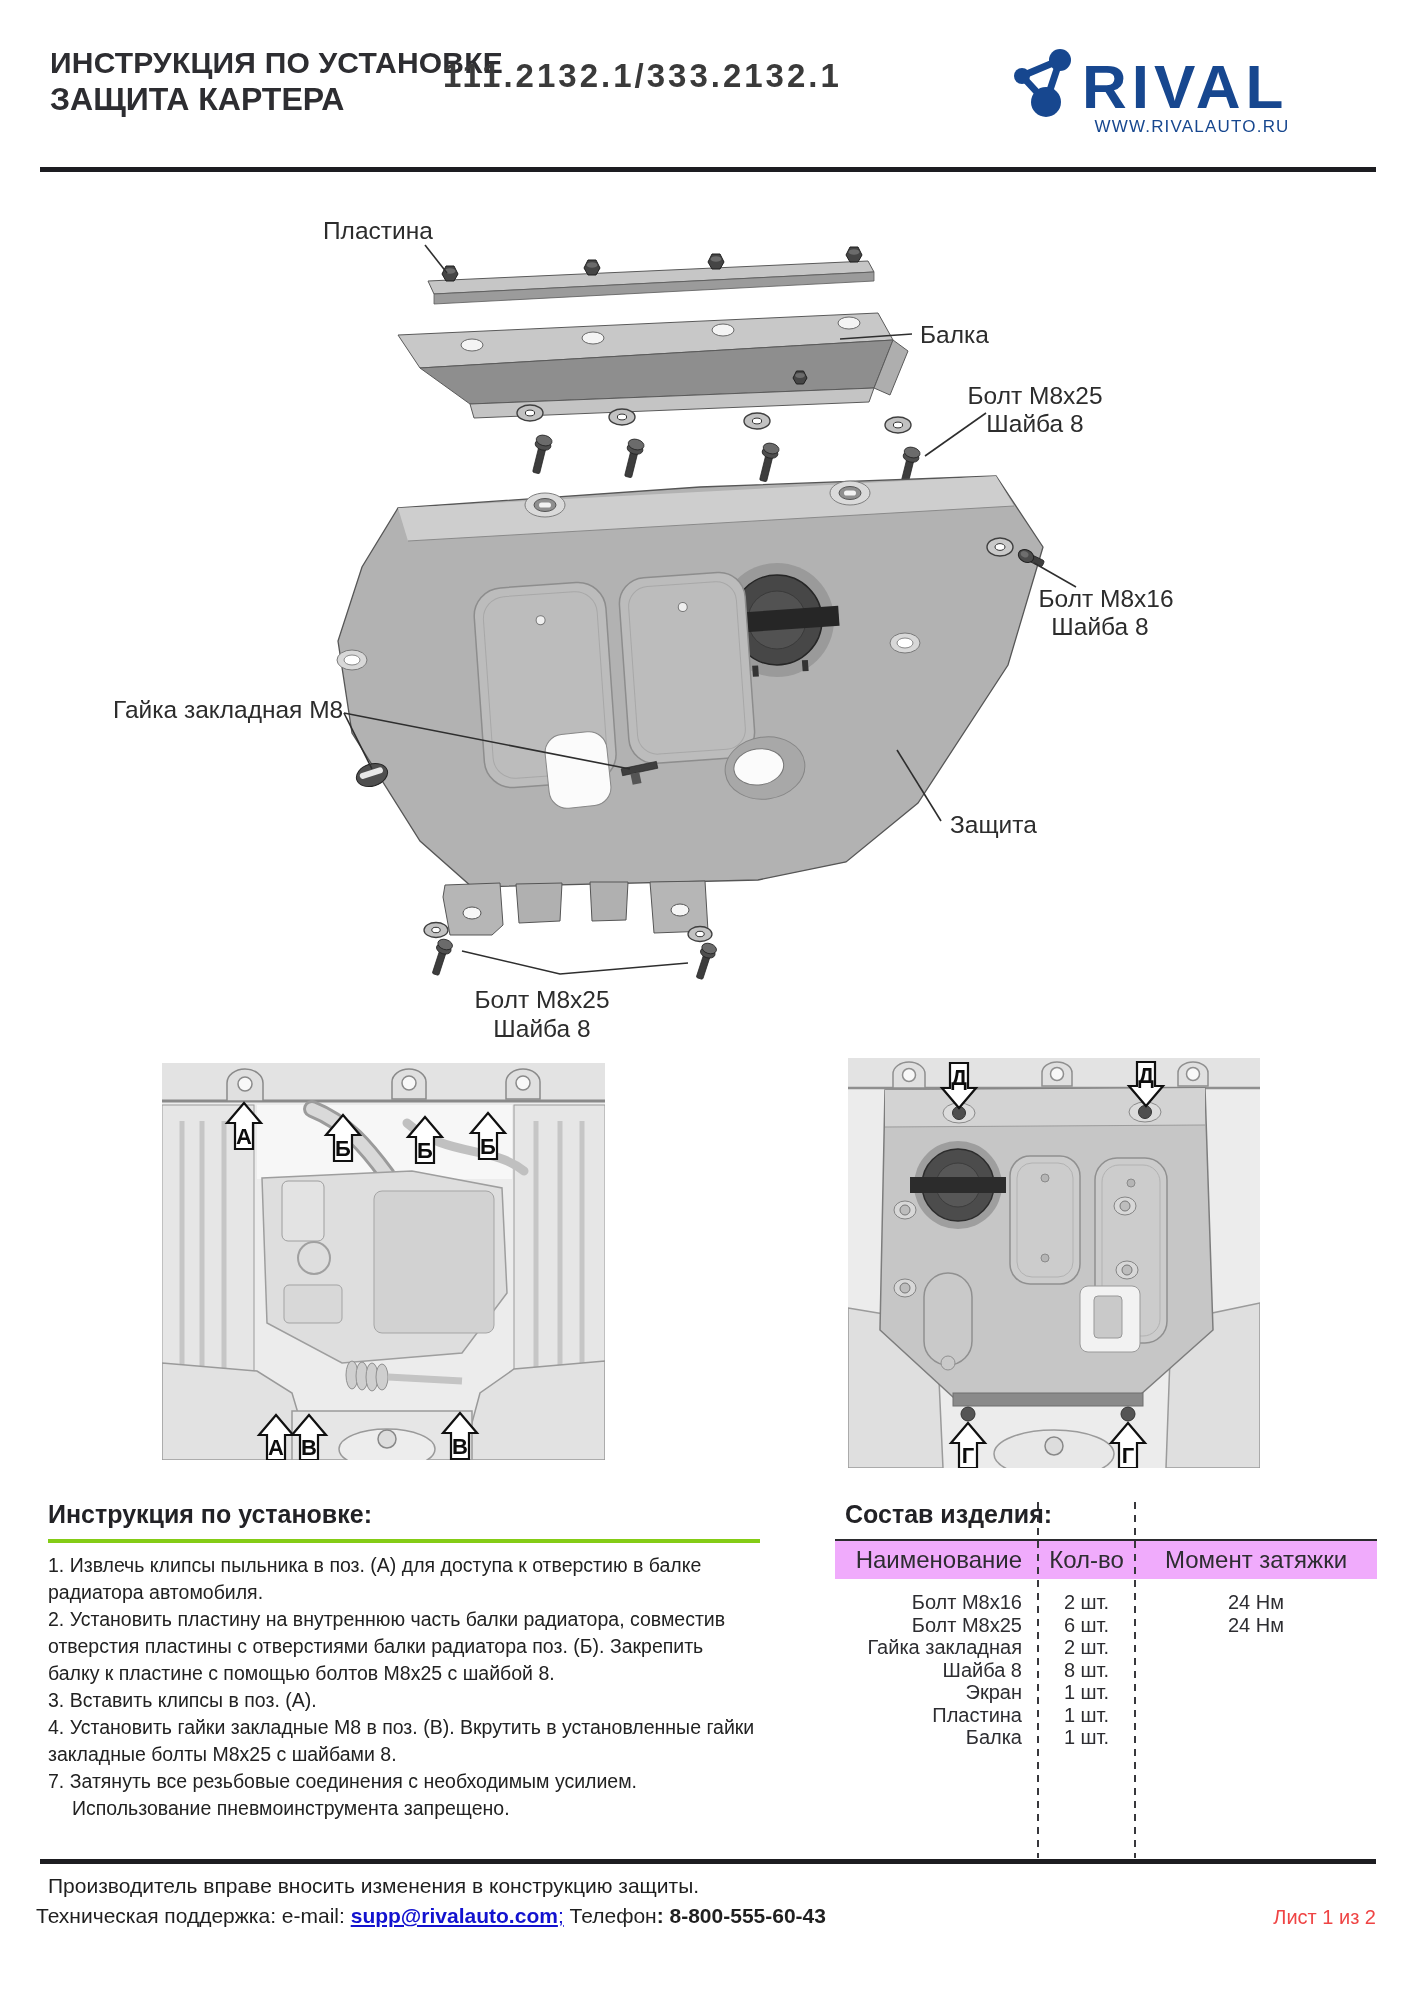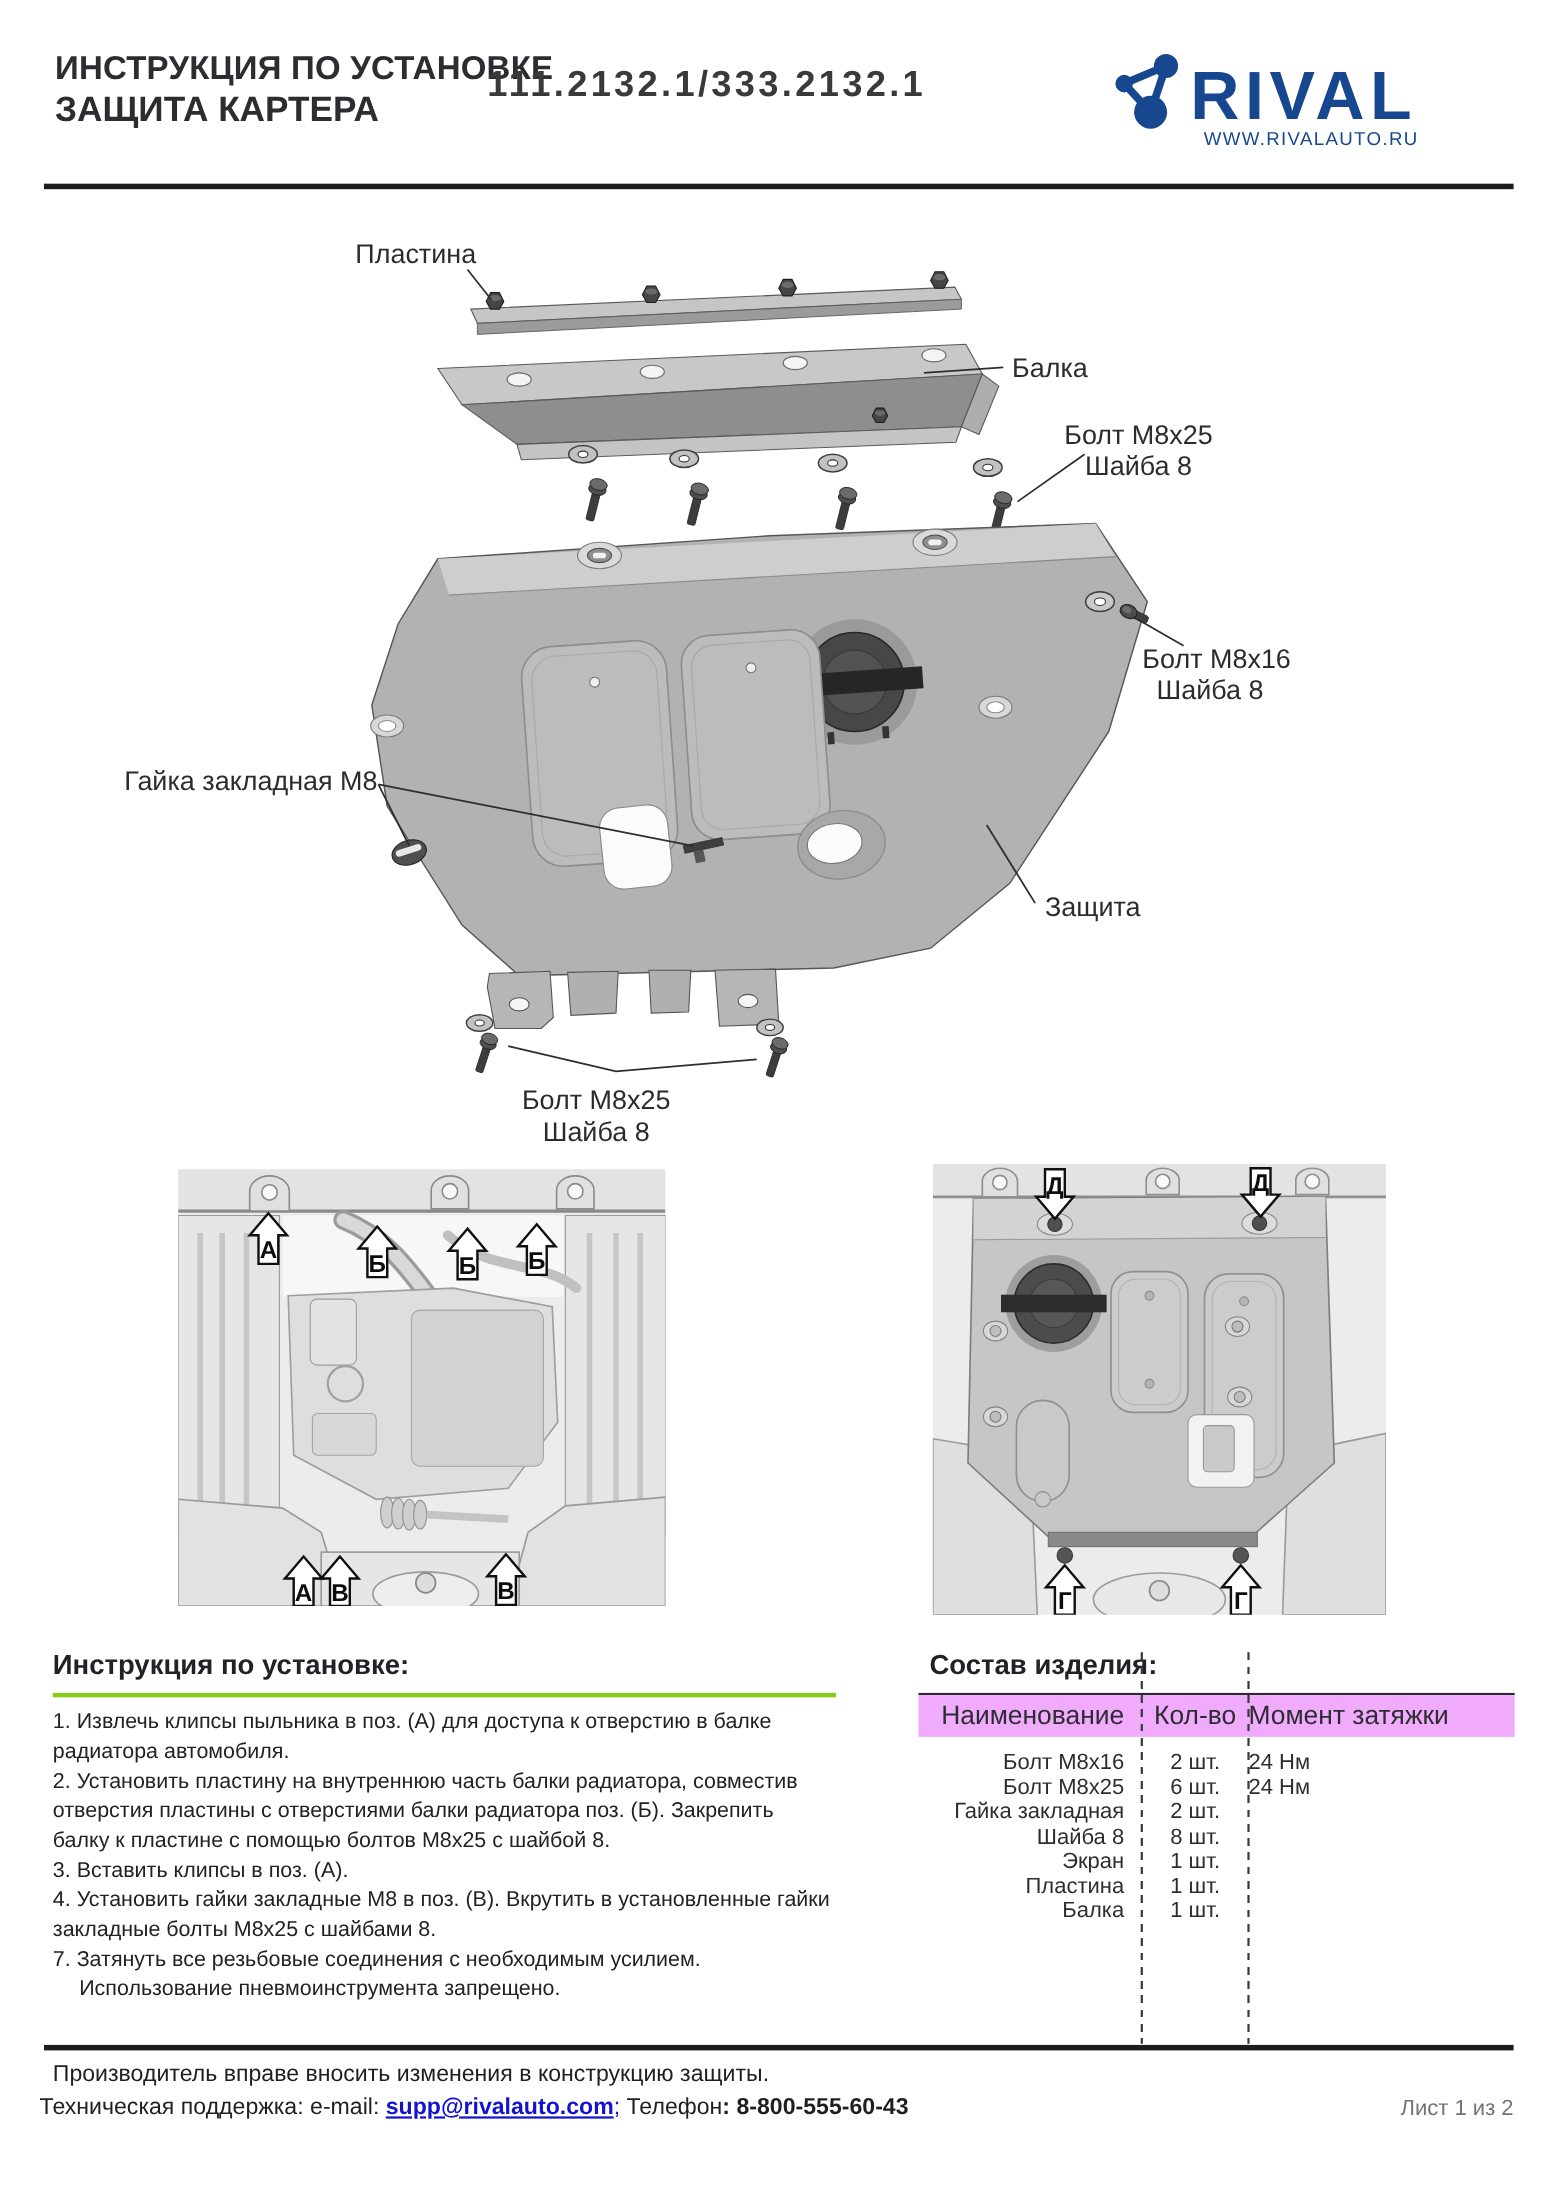--- a/index.html
+++ b/index.html
@@ -26,31 +26,31 @@
   #instructions h2{margin:0;font-size:25px;font-weight:700;padding-bottom:10px;border-bottom:4px solid #84cc16;color:#222226;}
   #steps{margin-top:9px;font-size:19.5px;line-height:27px;color:#222;}
   #steps .note{padding-left:24px;}
   
   #parts{left:835px;top:1500px;width:542px;}
   #parts .parts-title{font-size:25px;font-weight:700;padding-left:10px;height:30px;color:#222226;}
   #parts .table-wrap{border-top:2px solid #2b2b2f;margin-top:9px;}
   #parts .thead{display:flex;background:#f0abfc;height:38px;align-items:center;font-size:24px;color:#2d2d31;}
   .col-name{width:203px;text-align:right;padding-right:16px;box-sizing:border-box;}
   .col-qty{width:97px;text-align:center;}
-  .col-torque{flex:1;}
+  .col-torque{flex:1;text-align:center;}
   #parts .rows{margin-top:12px;font-size:20px;}
   #parts .row{display:flex;line-height:22.5px;}
   .vdash{position:absolute;width:2px;top:1502px;height:356px;
     background-image:repeating-linear-gradient(to bottom,#38383c 0 7px,transparent 7px 13px);}
   #vdash1{left:1037px;}
   #vdash2{left:1134px;}
   
   #disclaimer{left:48px;top:1874px;font-size:21px;color:#1f1f1f;}
   #support{left:36px;top:1904px;font-size:21px;color:#1f1f1f;}
-  #page-num{left:1200px;top:1906px;width:176px;text-align:right;font-size:20px;color:#737373;}
+  #page-num{left:1200px;top:1906px;width:176px;text-align:right;font-size:20px;color:#ef4444;}
   .email{color:#1212cf;font-weight:700;text-decoration:underline;cursor:pointer;}
   .email-suffix{color:#1212cf;text-decoration:underline;}
   .phone-bold{font-weight:700;}
 </style>
 </head>
 <body>
 
 <div class="abs" id="title-line1">ИНСТРУКЦИЯ ПО УСТАНОВКЕ</div>
 <div class="abs" id="title-line2">ЗАЩИТА КАРТЕРА</div>
 <div class="abs" id="part-number">111.2132.1/333.2132.1</div>

